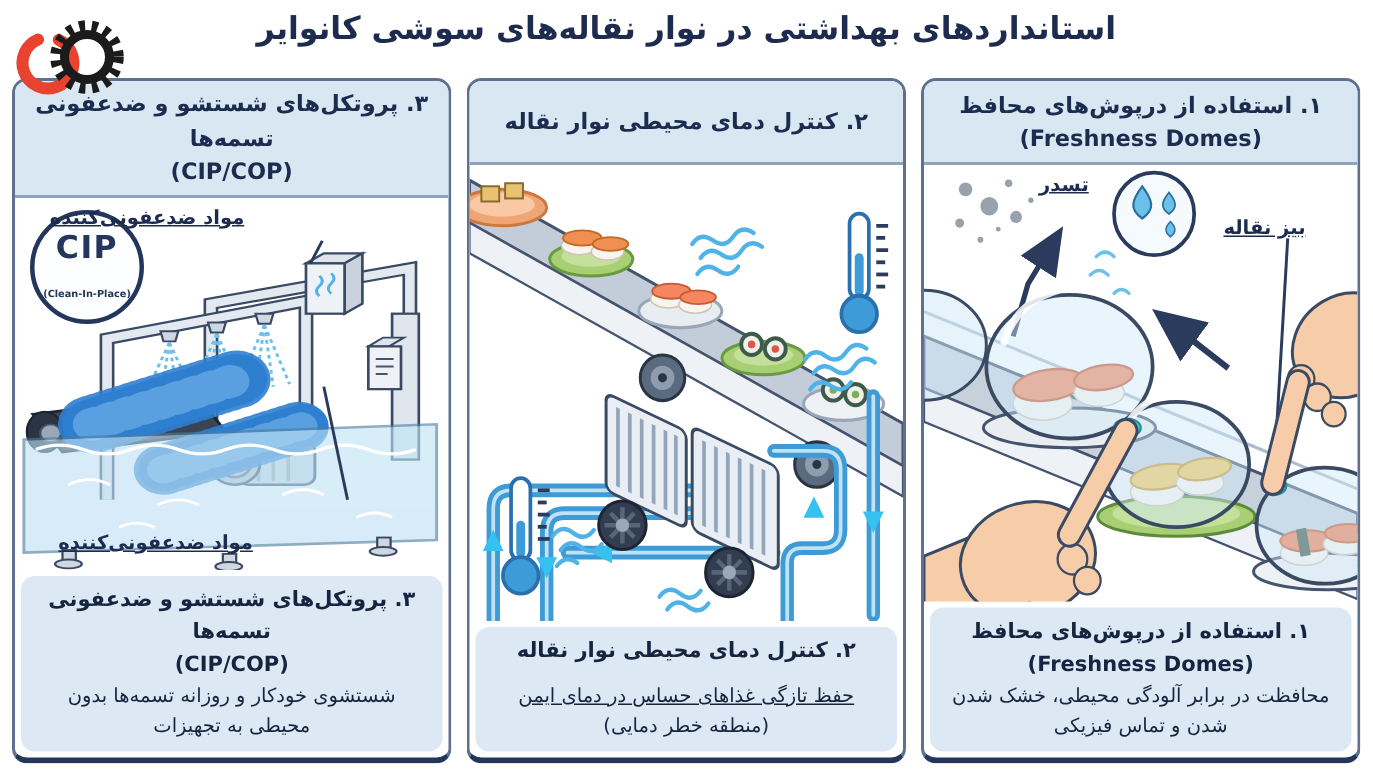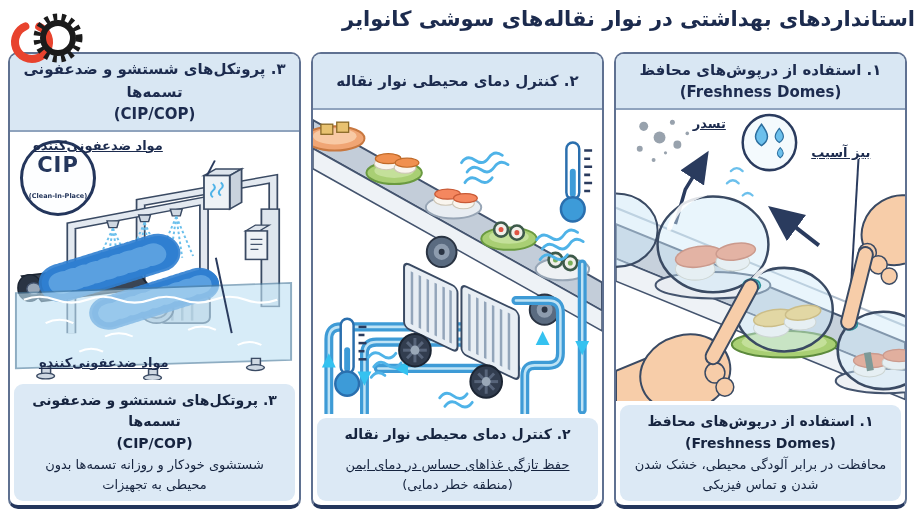--- a/index.html
+++ b/index.html
@@ -1,19 +1,19 @@
 <!DOCTYPE html>
 <html dir="rtl" lang="fa"><head>
 <meta charset="utf-8">
 <style>
   * { margin:0; padding:0; box-sizing:border-box; }
   body { background:#ffffff; font-family:"DejaVu Sans","Liberation Sans",sans-serif; }
   #page { position:relative; width:915px; height:515px; background:#ffffff; overflow:hidden; }
 
-  #title { position:absolute; top:7px; left:0; right:0; 
+  #title { position:absolute; top:7px; left:0; right:0; text-align:center;
            font-size:21px; font-weight:bold; color:#1c2b4e; }
 
   #logo { position:absolute; top:6px; left:8px; width:78px; height:66px; z-index:5; }
 
   #panels { position:absolute; top:52px; left:8px; right:8px; bottom:6px;
             display:flex; gap:10px; }
   .panel { flex:1; position:relative; background:#ffffff;
            border:2px solid #5f7191; border-bottom:4px solid #24365c;
            border-radius:10px; display:flex; flex-direction:column; overflow:hidden; }
   .panel-header { background:#d9e7f3; border-bottom:2px solid #8fa3bd;
@@ -141,21 +141,21 @@
           <g>
             <polygon points="0,256 40,240 74,290 0,290" fill="#f7cda9" stroke="#3a4a63" stroke-width="2"></polygon>
             <ellipse cx="70" cy="258" rx="46" ry="37" fill="#f7cda9" stroke="#3a4a63" stroke-width="2" transform="rotate(-15 70 258)"></ellipse>
             <circle cx="100" cy="258" r="10" fill="#f7cda9" stroke="#3a4a63" stroke-width="1.5"></circle>
             <circle cx="110" cy="272" r="9" fill="#f7cda9" stroke="#3a4a63" stroke-width="1.5"></circle>
             <line x1="98" y1="242" x2="136" y2="174" stroke="#3a4a63" stroke-width="17" stroke-linecap="round"></line>
             <line x1="98" y1="242" x2="136" y2="174" stroke="#f7cda9" stroke-width="13" stroke-linecap="round"></line>
           </g>
         </svg>
         <div class="ill-label" style="right:62%; top:2%;">تسدر</div>
-        <div class="ill-label" style="right:12%; top:12%;">بیز آسیب</div>
+        <div class="ill-label" style="right:12%; top:12%;">بیز نقاله</div>
       </div>
       <div class="panel-footer">
         <div class="b">۱. استفاده از درپوش‌های محافظ</div>
         <div class="b" dir="ltr">(Freshness Domes)</div>
         <div>محافظت در برابر آلودگی محیطی، خشک شدن</div>
         <div>شدن و تماس فیزیکی</div>
       </div>
     </div>
 
     <div class="panel">

